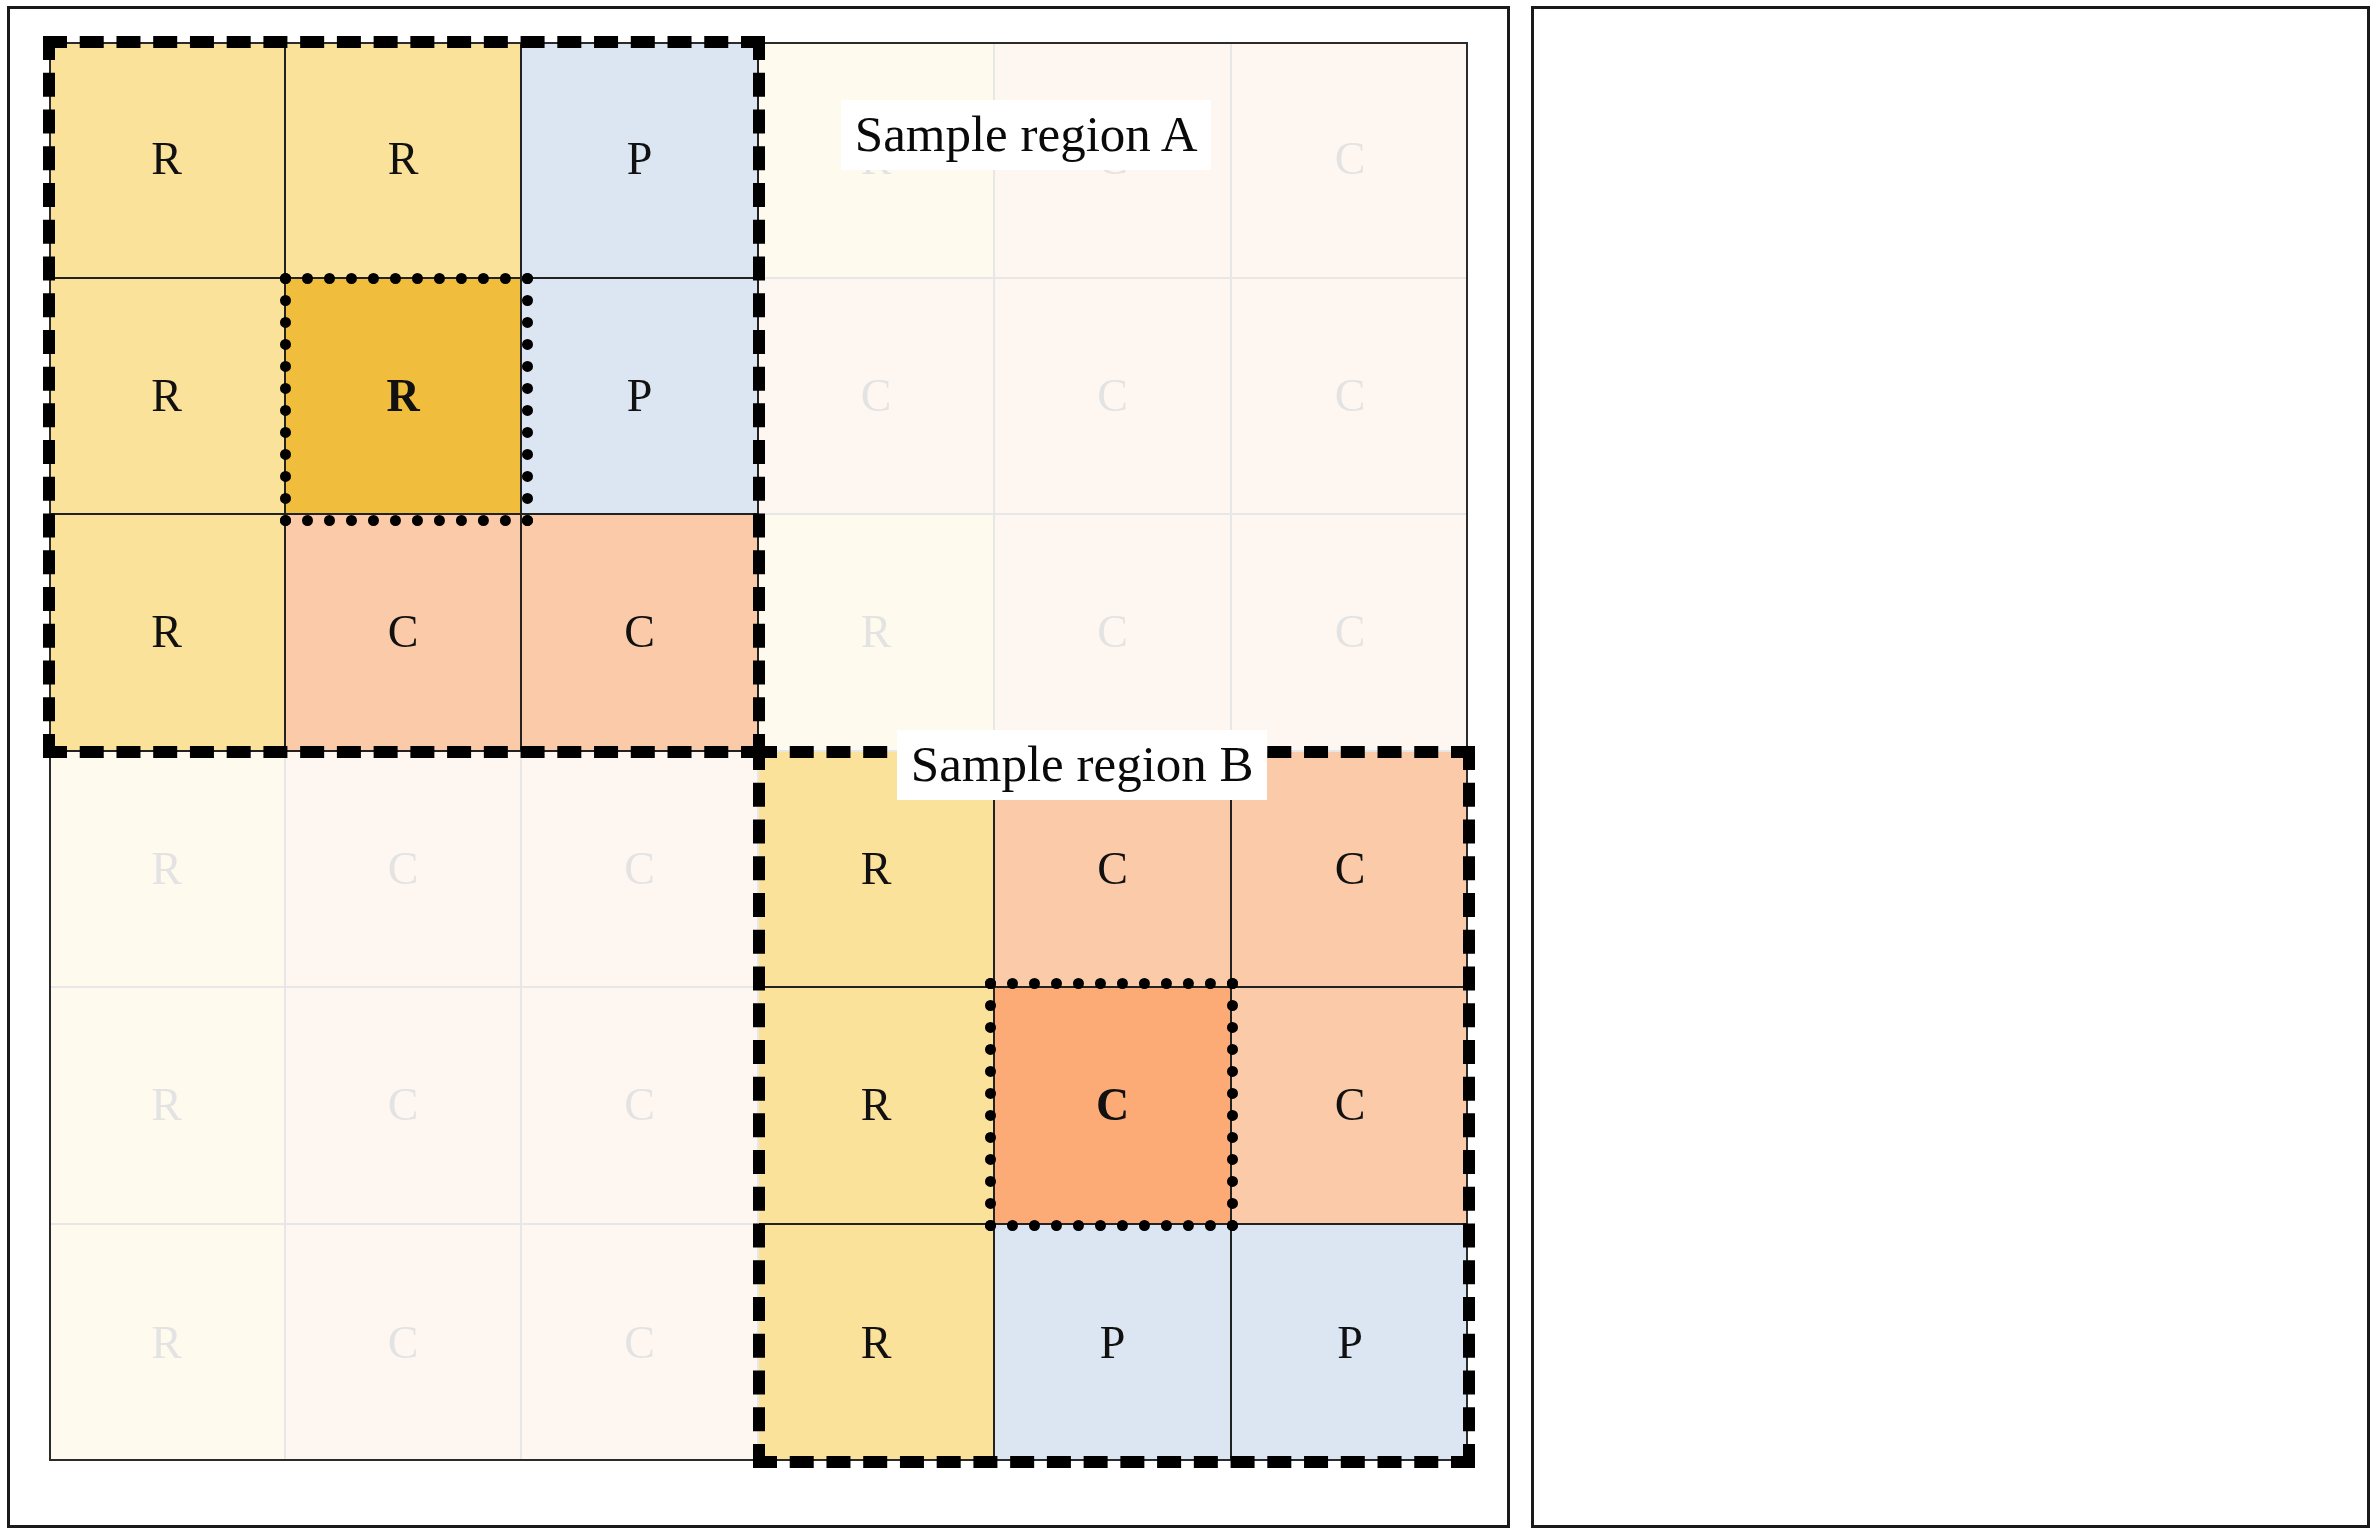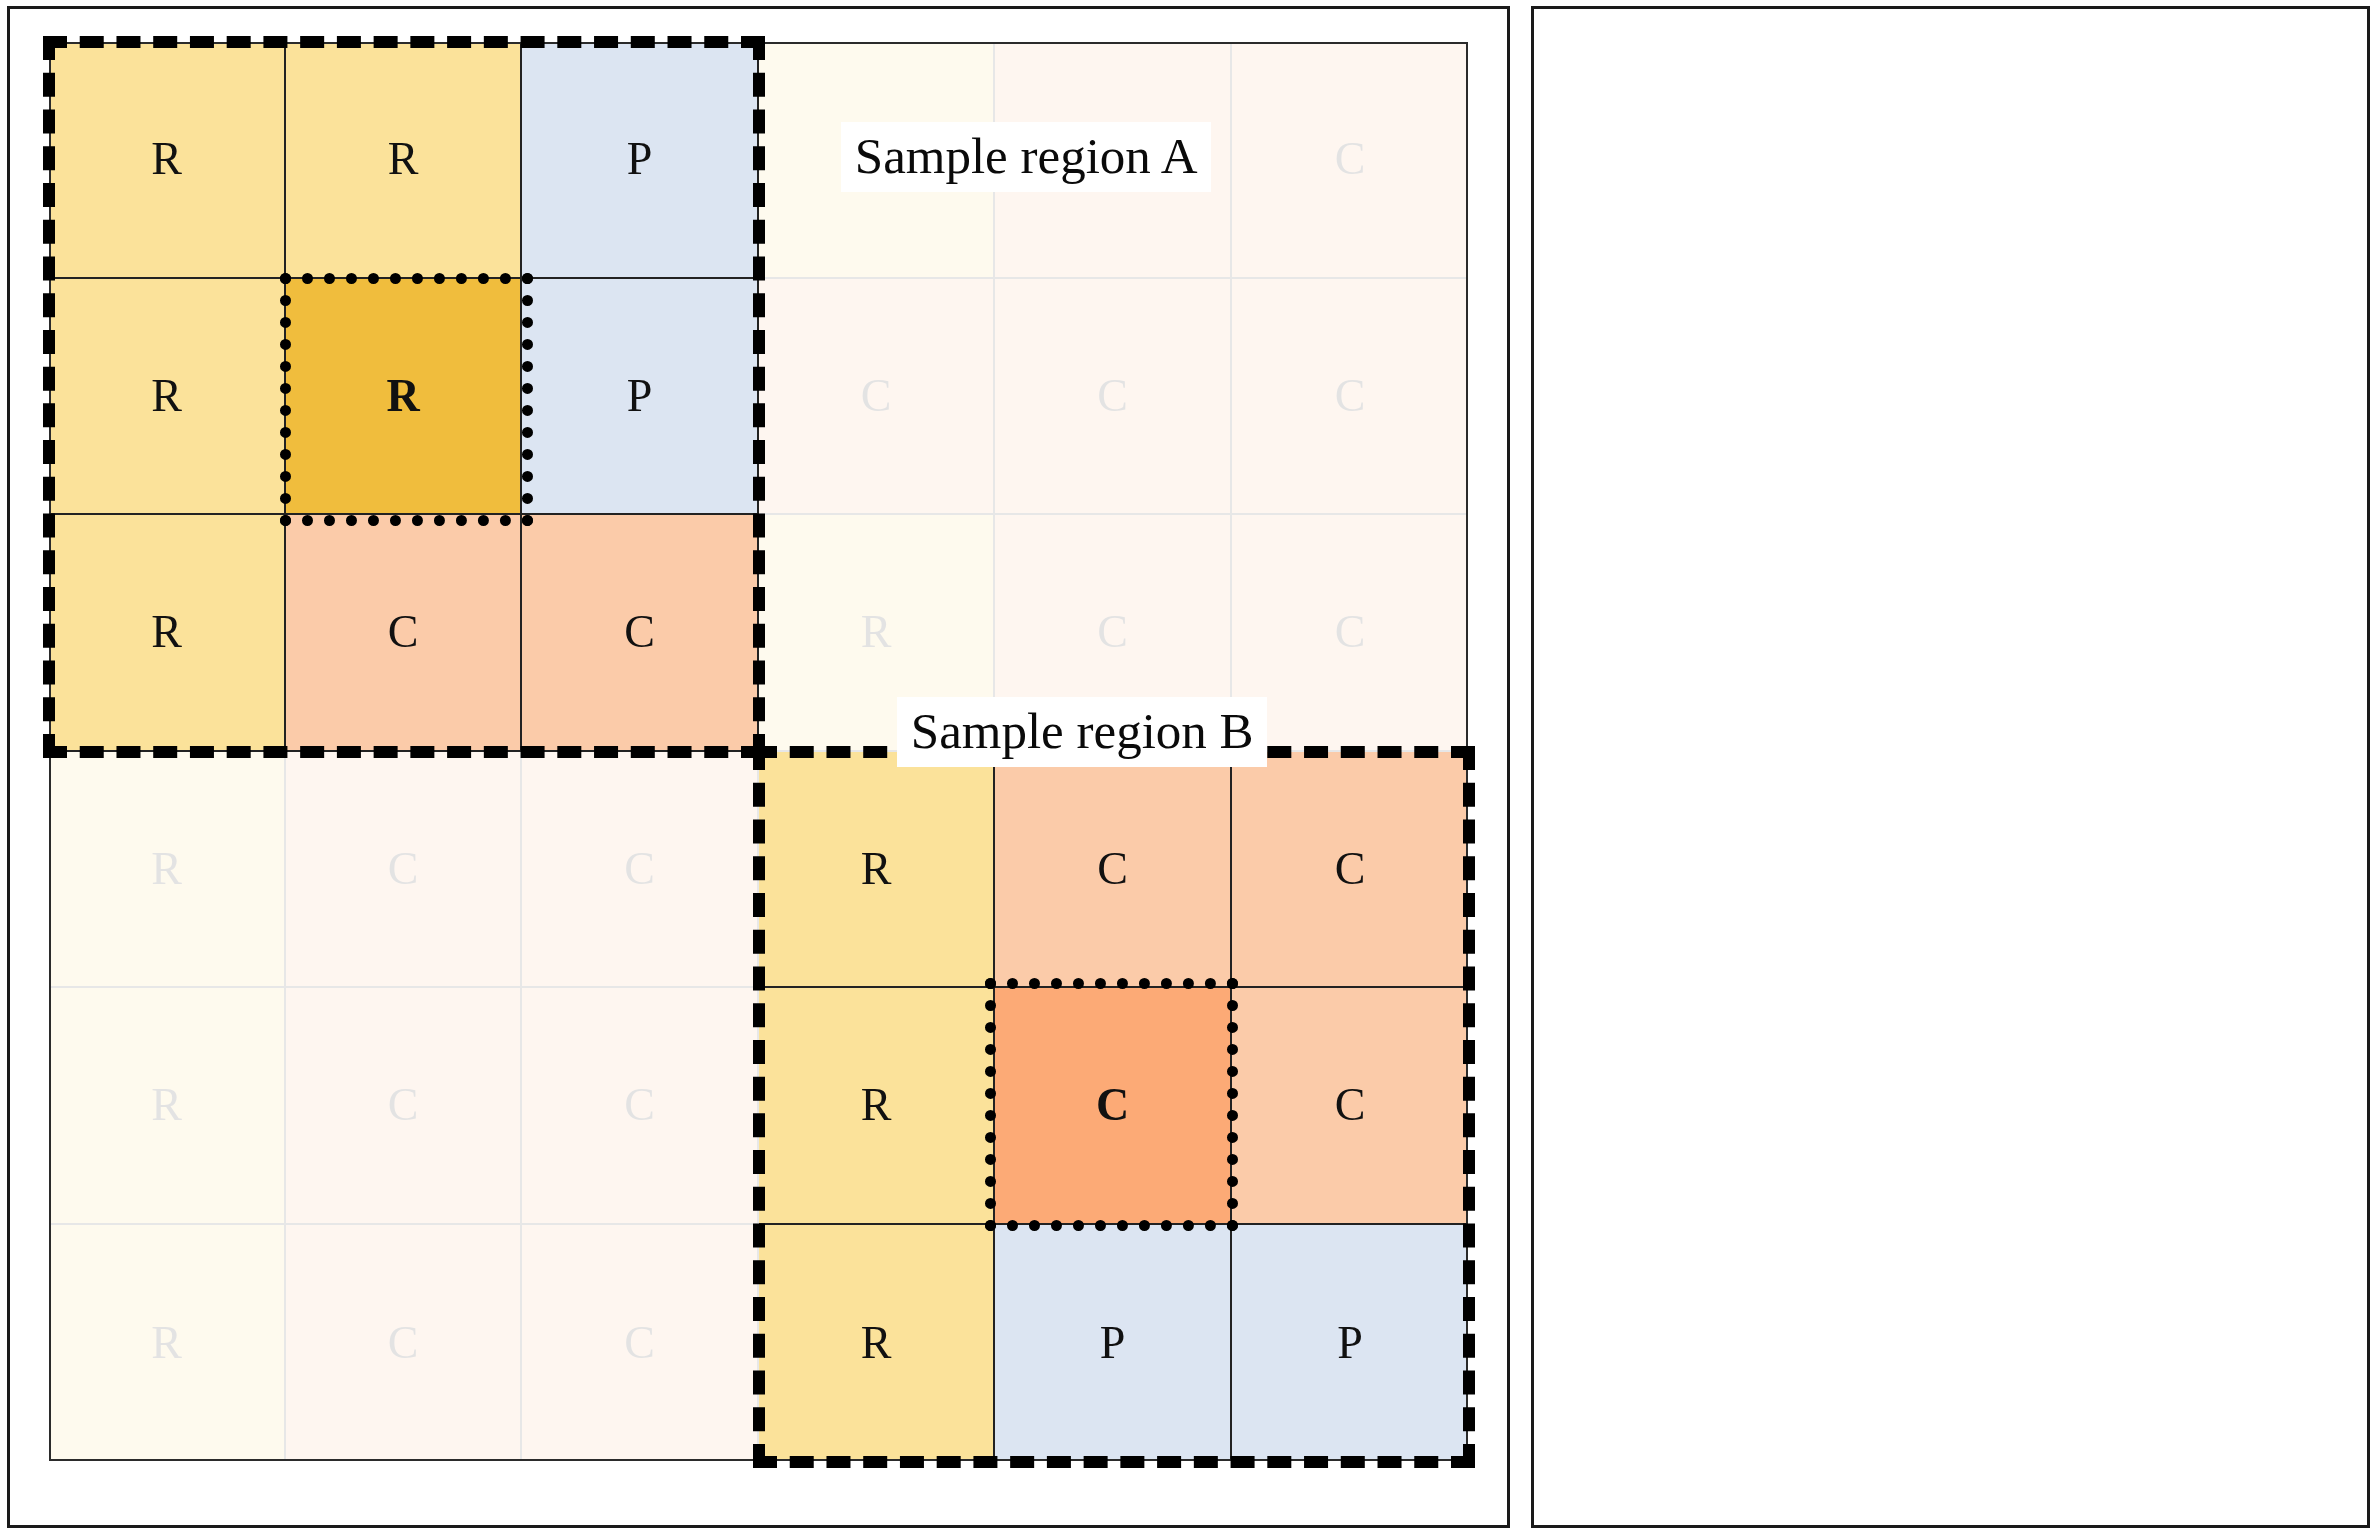--- a/index.html
+++ b/index.html
@@ -101,22 +101,22 @@
   
   .region-label {
     position: absolute;
     z-index: 9;
     background: #ffffff;
     font-size: 51px;
     color: #0a0a0a;
     padding: 4.5px 13.4px 7.4px 13.4px;
     white-space: nowrap;
   }
-  #label-a { left: 792px; top: 80px; }
-  #label-b { left: 848px; top: 655px; }
+  #label-a { left: 792px; top: 58px; }
+  #label-b { left: 848px; top: 688px; }
 </style>
 </head>
 <body>
 
 <div class="page">
 
   <div class="panel-left">
 
     <div class="grid-wrap">
 

